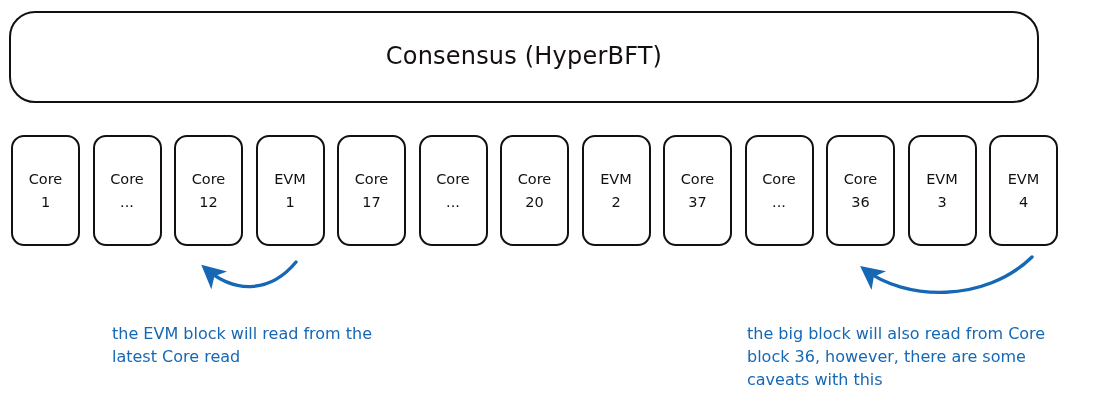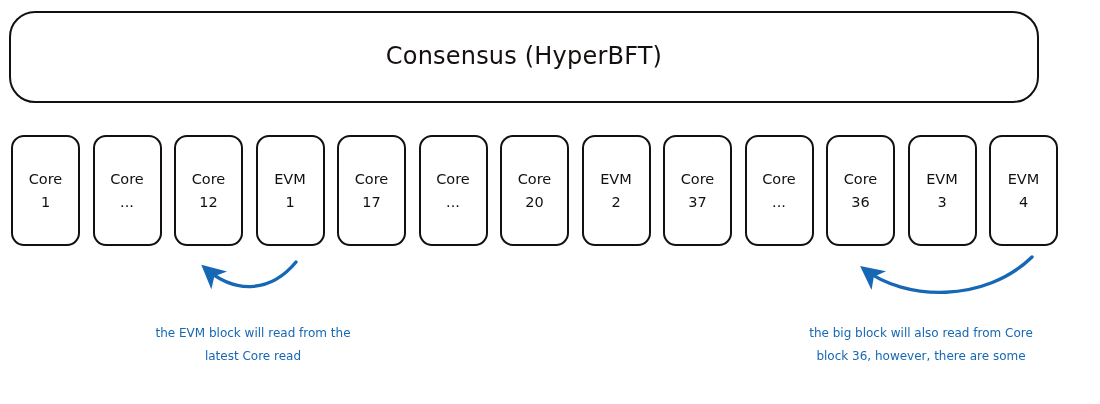--- a/index.html
+++ b/index.html
@@ -87,34 +87,34 @@
     left: 0;
     top: 0;
     width: 1100px;
     height: 404px;
     pointer-events: none;
   }
 
   
   .annotation {
     position: absolute;
-    font-size: 12px;
+    font-size: 16px;
     line-height: 23px;
-    text-align: center;
+    text-align: left;
     white-space: nowrap;
   }
   .annotation .ann-line { display: block; }
 
   #annotation-left {
     left: 112px;
     top: 322px;
     width: 282px;
   }
   #annotation-right {
-    left: 766px;
+    left: 747px;
     top: 322px;
     width: 310px;
   }
 </style>
 </head>
 <body>
 
 <div id="canvas">
 
   <div class="consensus-bar">
@@ -191,15 +191,16 @@
     <path d="M 1032 257 C 985 303, 905 301, 864 269" fill="none" stroke="#1668b5" stroke-width="3.4" stroke-linecap="round" marker-end="url(#ah-right)"></path>
   </svg>
 
   <div class="annotation" id="annotation-left" style="color: rgb(22, 104, 181);">
       <span class="ann-line">the EVM block will read from the</span>
       <span class="ann-line">latest Core read</span>
     </div>
   <div class="annotation" id="annotation-right" style="color: rgb(22, 104, 181);">
       <span class="ann-line">the big block will also read from Core</span>
       <span class="ann-line">block 36, however, there are some</span>
+      <span class="ann-line">caveats with this</span>
     </div>
 
 </div>
 
 </body></html>

